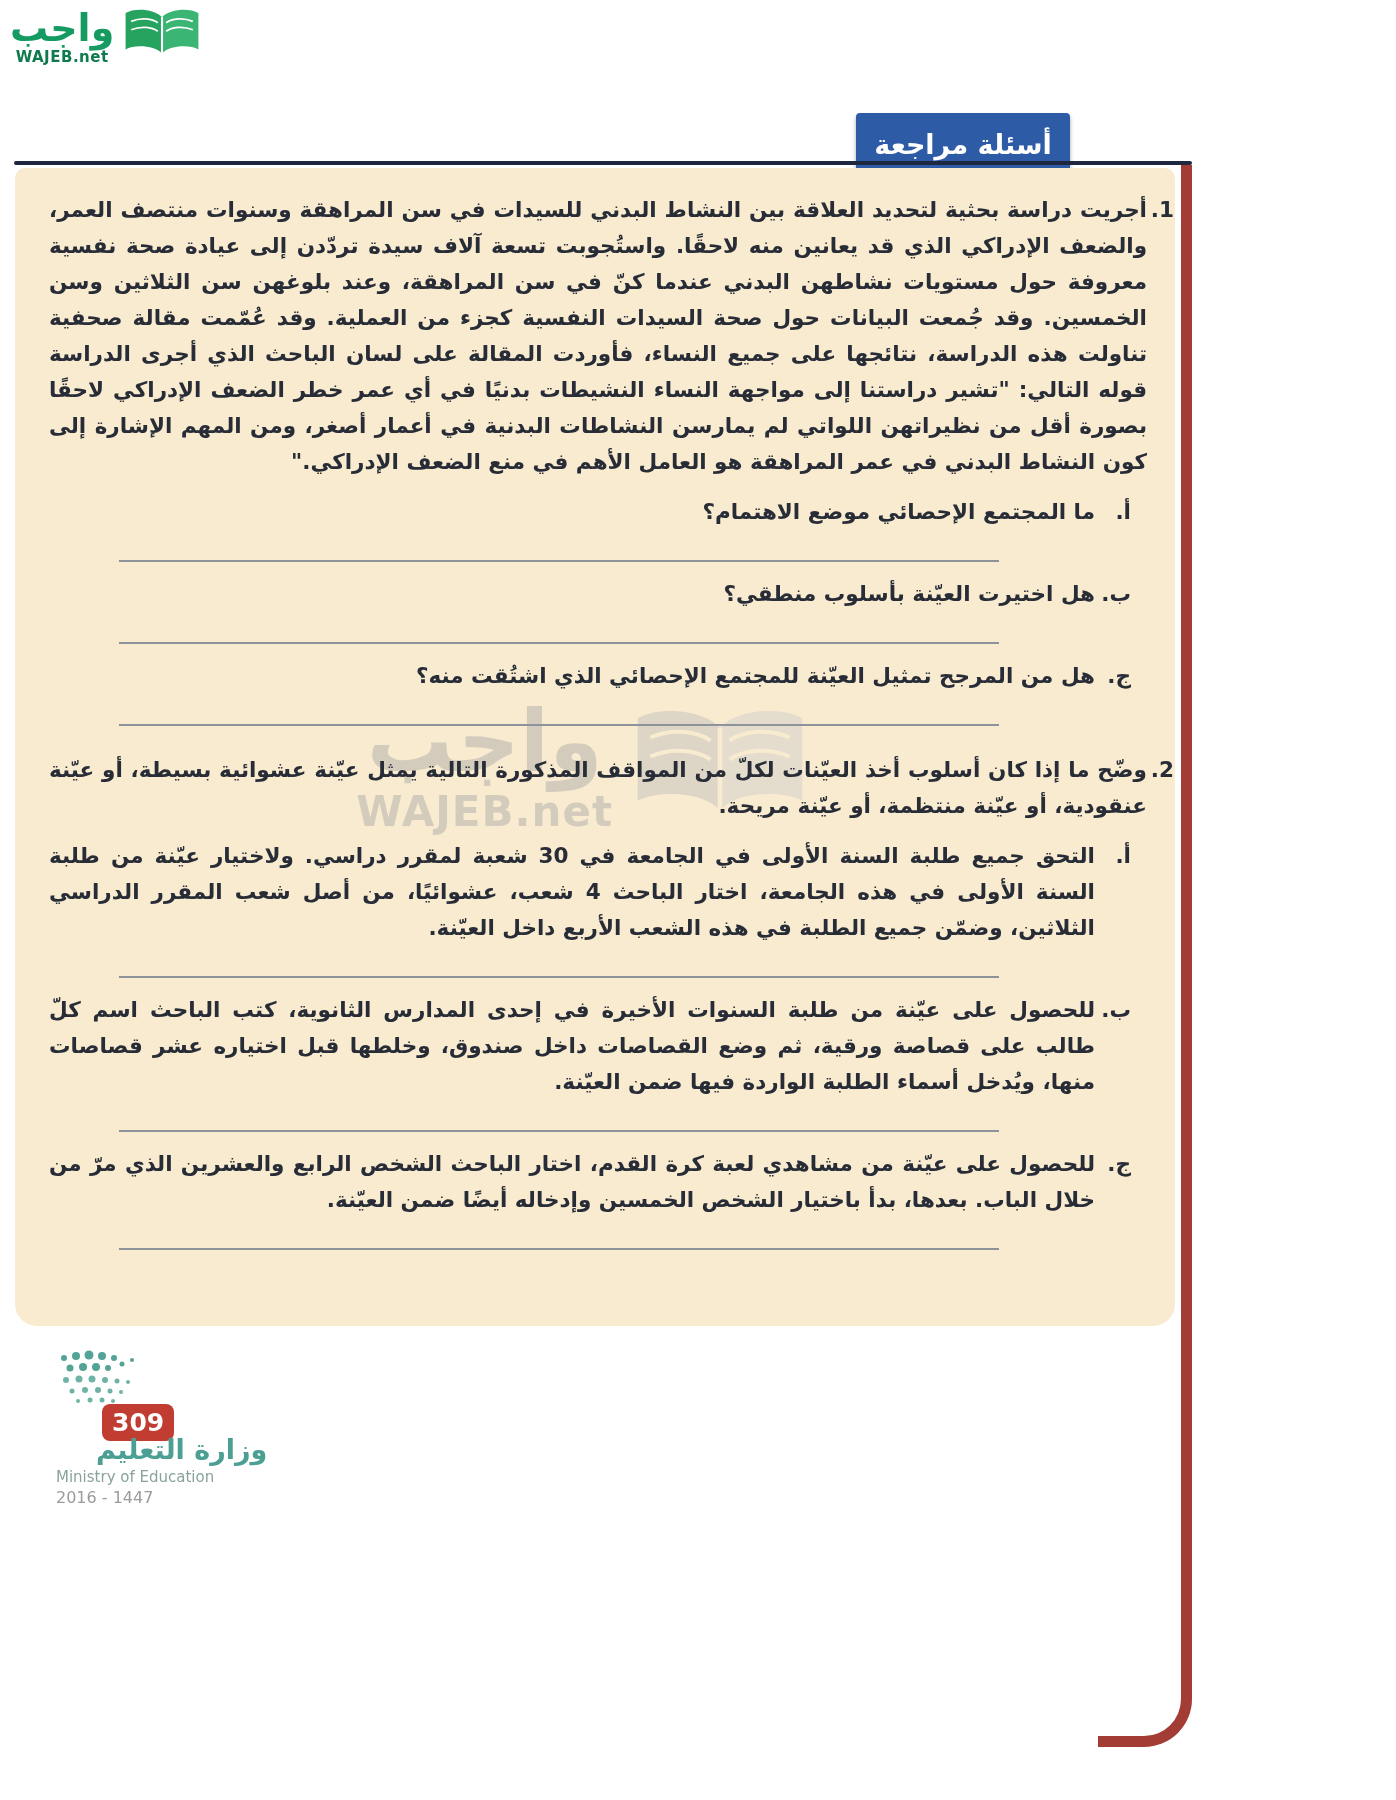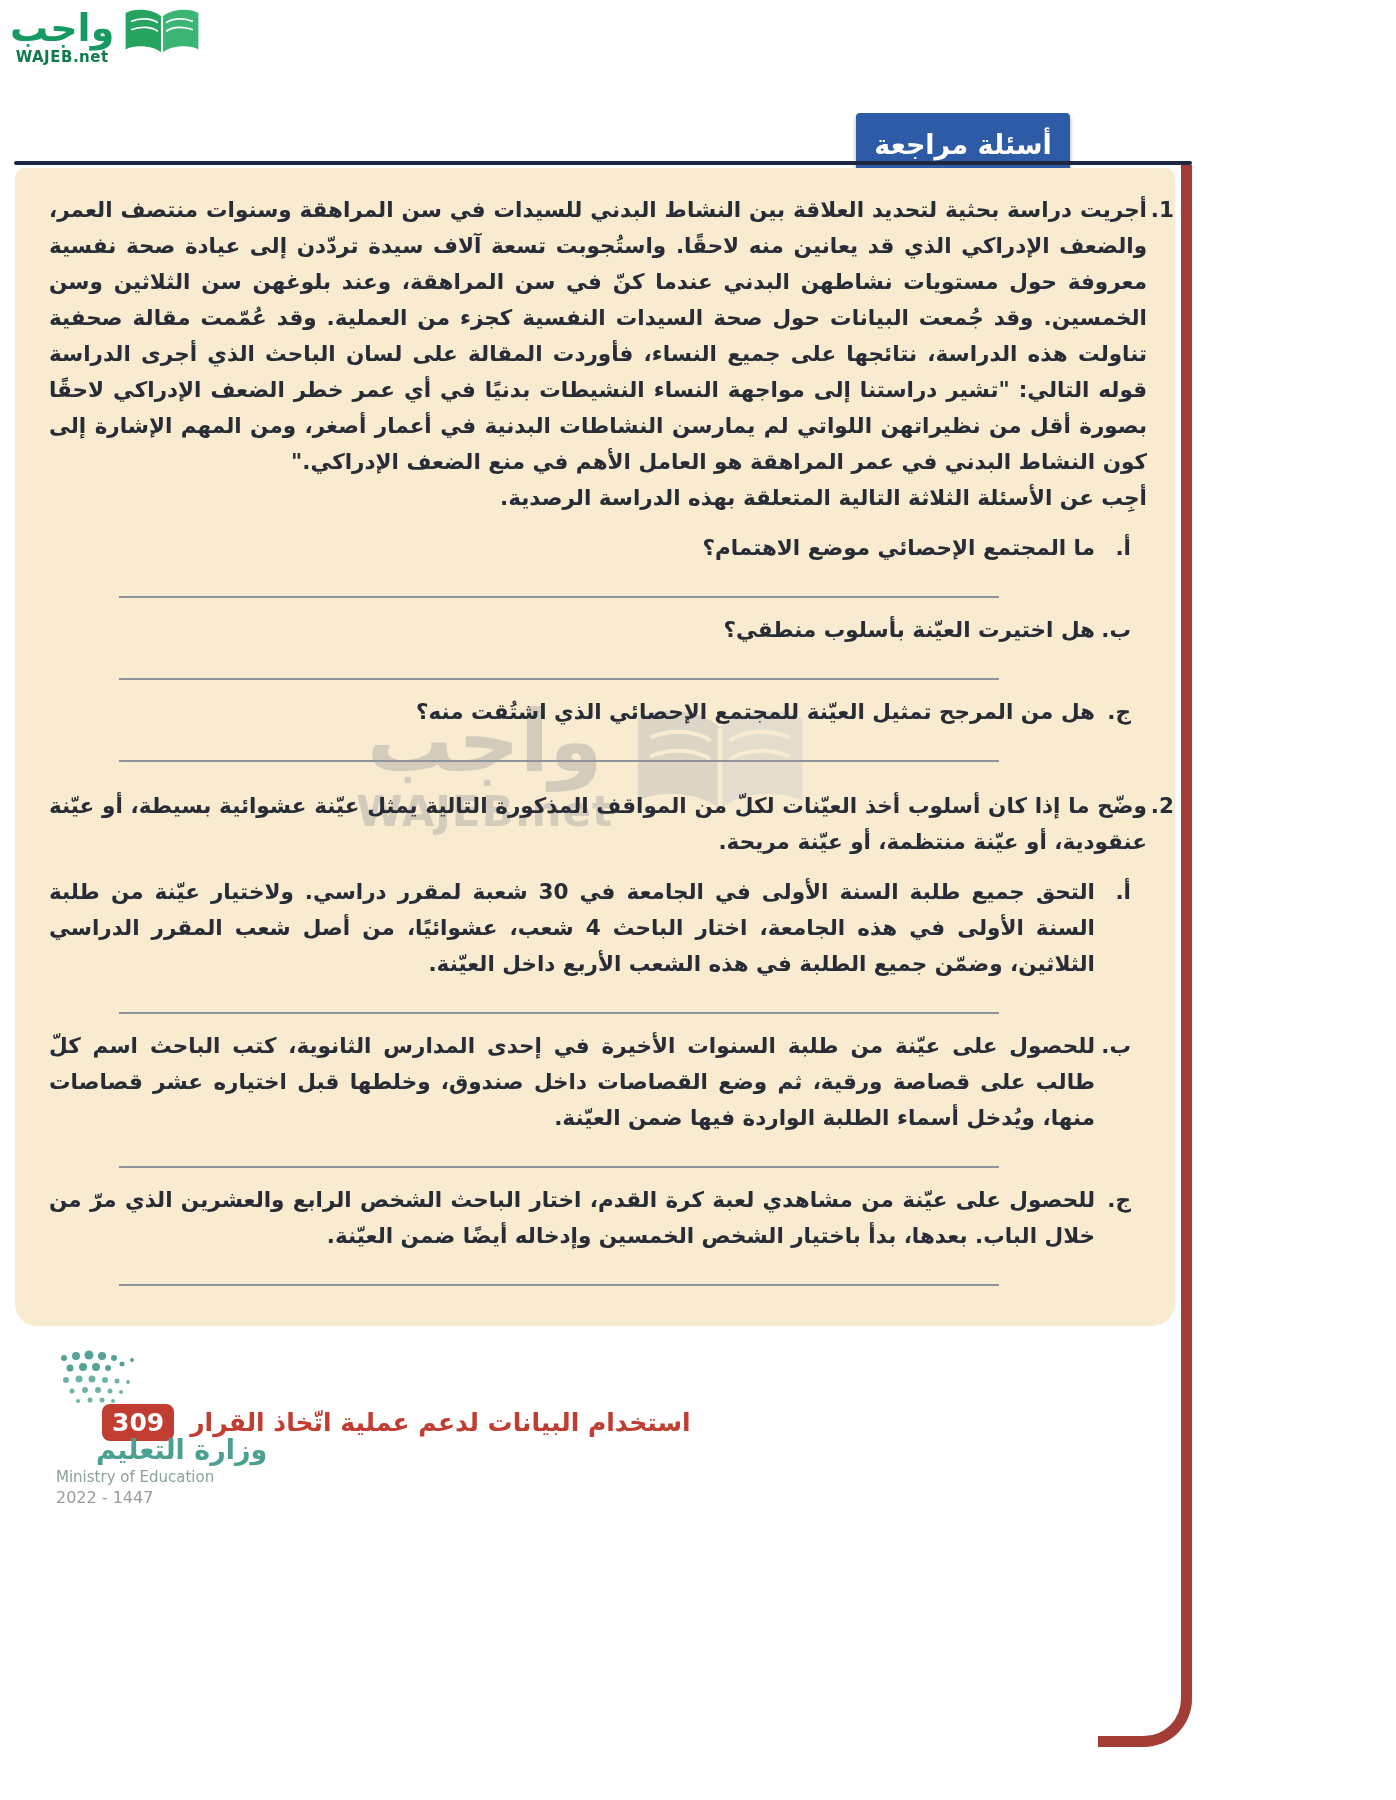--- a/index.html
+++ b/index.html
@@ -109,21 +109,20 @@
       </div>
     </div>
 
     <div class="content">
 
       <div class="qblock">
         <div class="qbody">
           <span class="qnum">1.</span>
           <span>أجريت دراسة بحثية لتحديد العلاقة بين النشاط البدني للسيدات في سن المراهقة وسنوات منتصف العمر، والضعف الإدراكي الذي قد يعانين منه لاحقًا. واستُجوبت تسعة آلاف سيدة تردّدن إلى عيادة صحة نفسية معروفة حول مستويات نشاطهن البدني عندما كنّ في سن المراهقة، وعند بلوغهن سن الثلاثين وسن الخمسين. وقد جُمعت البيانات حول صحة السيدات النفسية كجزء من العملية. وقد عُمّمت مقالة صحفية تناولت هذه الدراسة، نتائجها على جميع النساء، فأوردت المقالة على لسان الباحث الذي أجرى الدراسة قوله التالي: "تشير دراستنا إلى مواجهة النساء النشيطات بدنيًا في أي عمر خطر الضعف الإدراكي لاحقًا بصورة أقل من نظيراتهن اللواتي لم يمارسن النشاطات البدنية في أعمار أصغر، ومن المهم الإشارة إلى كون النشاط البدني في عمر المراهقة هو العامل الأهم في منع الضعف الإدراكي."</span>
         </div>
-        <div class="qinstruction">أجِب عن الأسئلة الثلاثة التالية المتعلقة بهذه الدراسة الرصدية.</div>
 
         <div class="part">
           <span class="plabel">أ.</span>
           <span class="ptext">ما المجتمع الإحصائي موضع الاهتمام؟</span>
         </div>
         <div class="answer-line"></div>
 
         <div class="part">
           <span class="plabel">ب.</span>
           <span class="ptext">هل اختيرت العيّنة بأسلوب منطقي؟</span>
@@ -193,20 +192,19 @@
         <circle cx="69" cy="44" r="2"></circle>
       <circle cx="26" cy="53" r="2"></circle>
         <circle cx="38" cy="52" r="2.5"></circle>
         <circle cx="50" cy="52" r="2.5"></circle>
         <circle cx="61" cy="53" r="2"></circle>
     </g>
   </svg>
 
   <div class="chapter-bar">
     <div class="page-badge">309</div>
-    <div class="chapter-title">استخدام البيانات لدعم عملية اتّخاذ القرار</div>
   </div>
 
   <div class="moe-ar">وزارة التعليم</div>
   <div class="moe-en">Ministry of Education</div>
-  <div class="moe-year">2022 - 1447</div>
+  <div class="moe-year">2016 - 1447</div>
 
 </div>
 
 </body></html>

